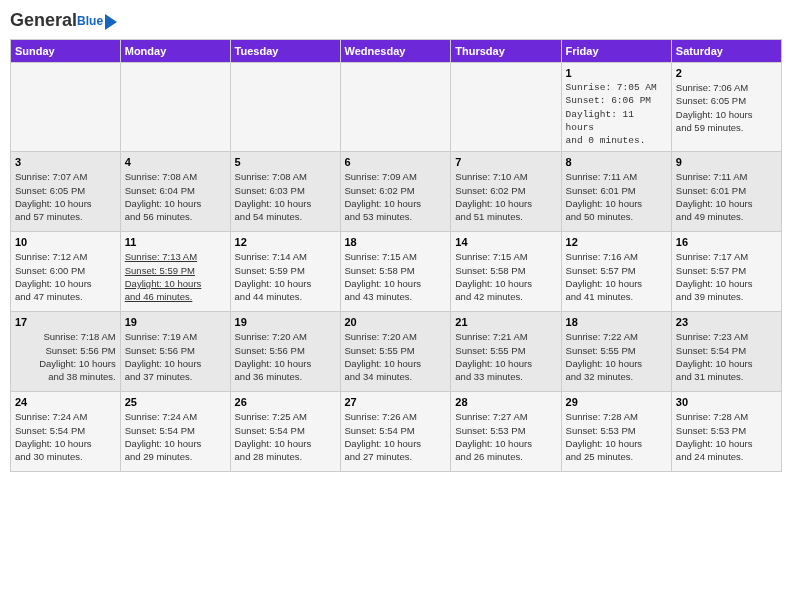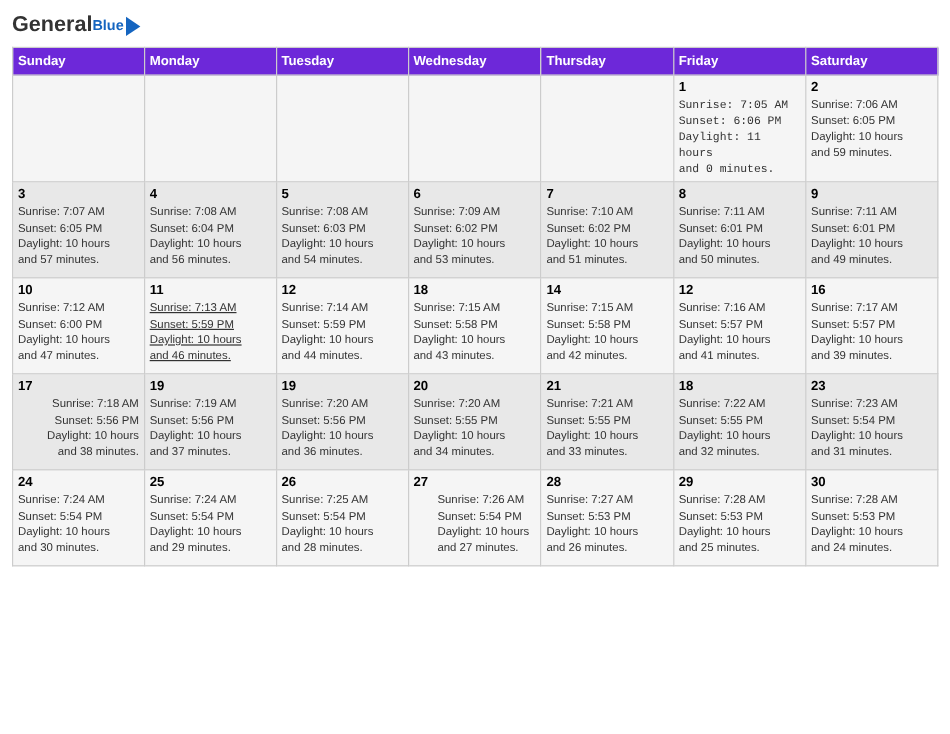--- a/index.html
+++ b/index.html
@@ -316,21 +316,21 @@
         </td>
         <td>
           <span class="day-num">26</span>
           <div class="day-info" style="white-space: pre-line;">Sunrise: 7:25 AM
 Sunset: 5:54 PM
 Daylight: 10 hours
 and 28 minutes.</div>
         </td>
         <td>
           <span class="day-num">27</span>
-          <div class="day-info" style="white-space: pre-line; margin-left: 20px;">Sunrise: 7:26 AM
+          <div class="day-info" style="white-space: pre-line;">Sunrise: 7:26 AM
 Sunset: 5:54 PM
 Daylight: 10 hours
 and 27 minutes.</div>
         </td>
         <td>
           <span class="day-num">28</span>
           <div class="day-info" style="white-space: pre-line;">Sunrise: 7:27 AM
 Sunset: 5:53 PM
 Daylight: 10 hours
 and 26 minutes.</div>

